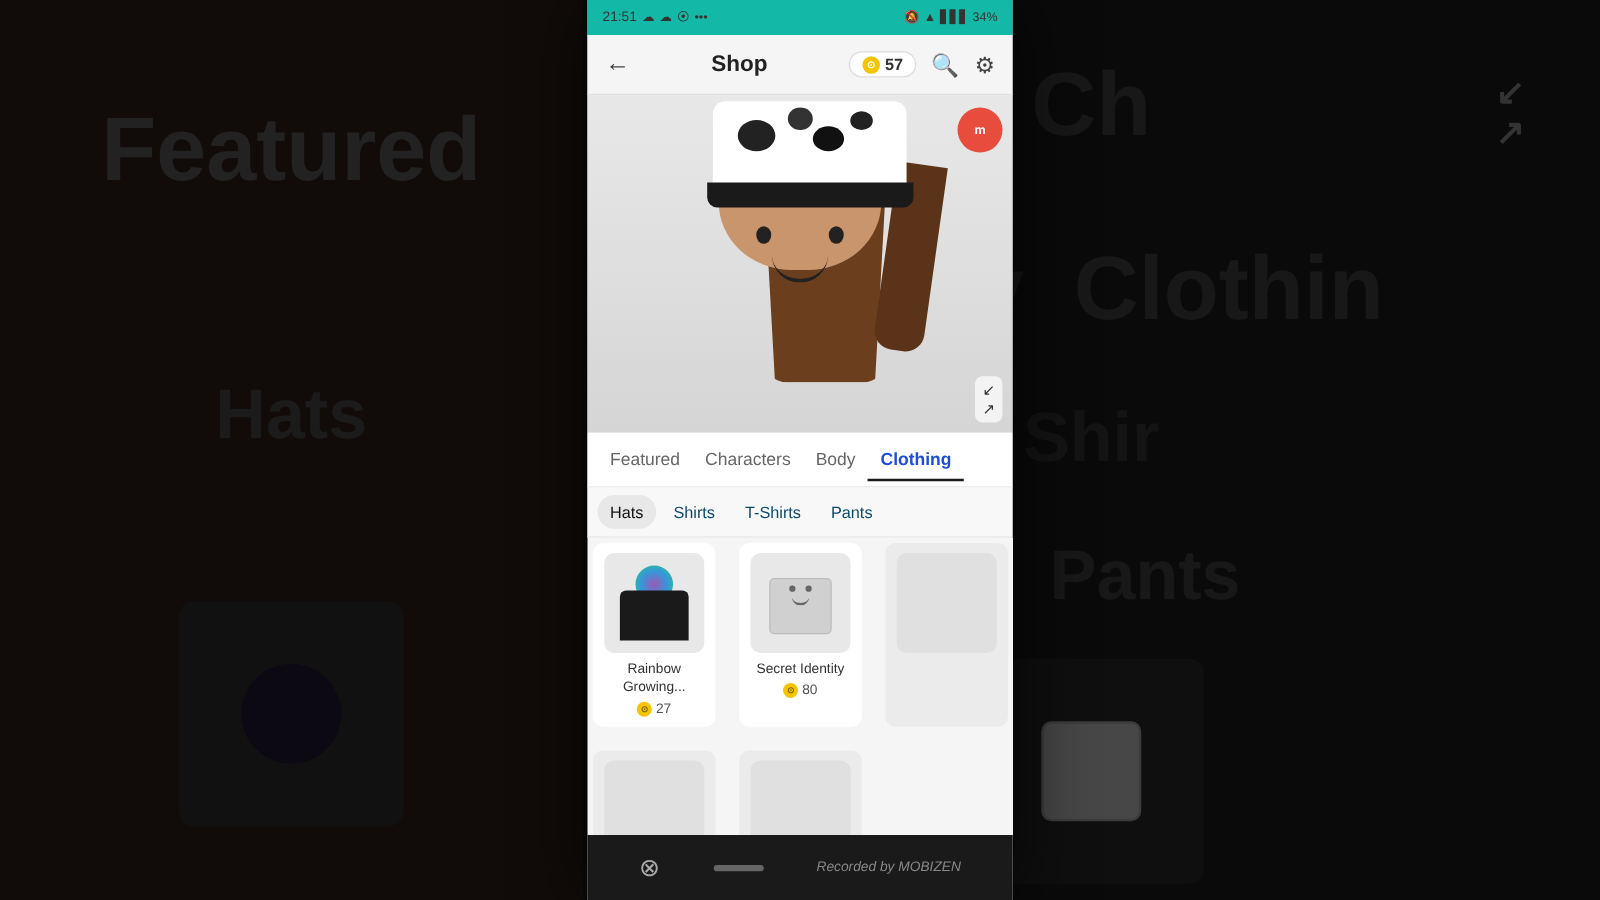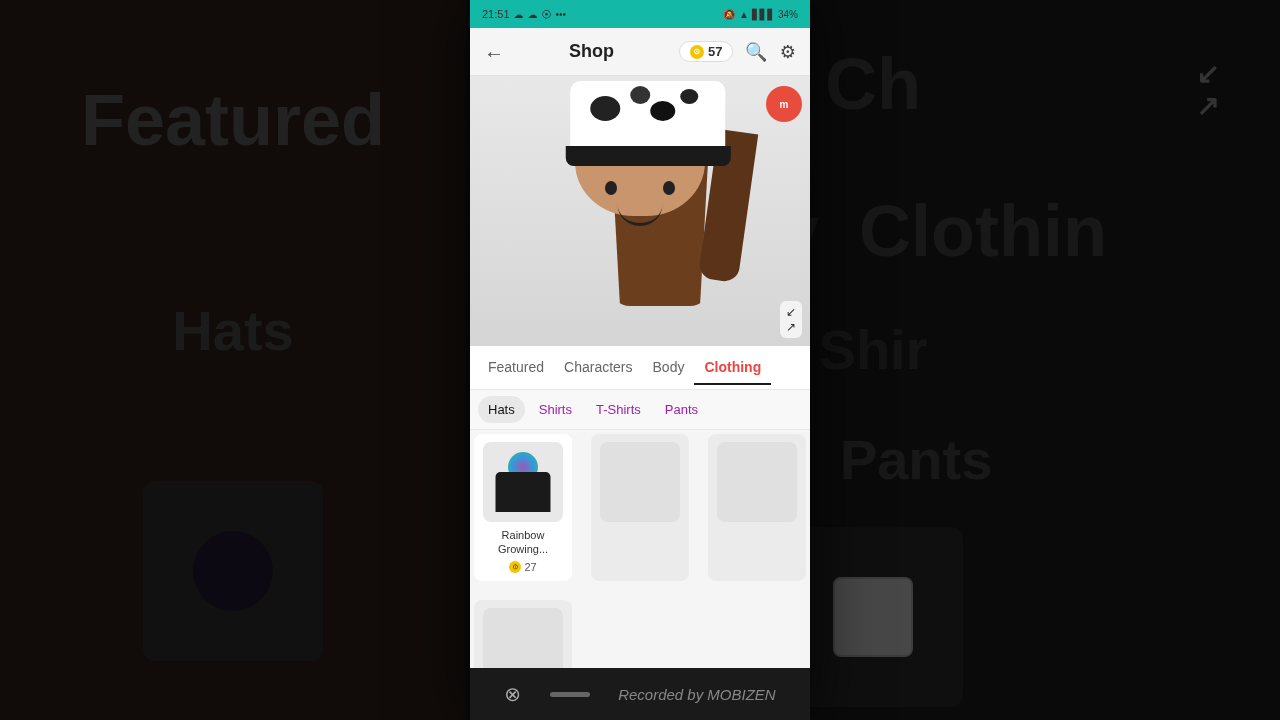--- a/index.html
+++ b/index.html
@@ -295,40 +295,40 @@
     }
     .category-tab {
       padding: 8px 10px;
       font-size: 14px;
       color: #666;
       cursor: pointer;
       white-space: nowrap;
       border-bottom: 2px solid transparent;
     }
     .category-tab.active {
-      color: #ef4444;
+      color: #1d4ed8;
       font-weight: 600;
       border-bottom: 2px solid #1a1a1a;
     }
 
     
     .sub-tabs {
       background: #f8f8f8;
       height: 40px;
       display: flex;
       align-items: center;
       padding: 0 8px;
       border-bottom: 1px solid #e8e8e8;
       flex-shrink: 0;
       gap: 4px;
     }
     .sub-tab {
       padding: 6px 10px;
       font-size: 13px;
-      color: #a21caf;
+      color: #0c4a6e;
       cursor: pointer;
       border-radius: 20px;
       white-space: nowrap;
     }
     .sub-tab.active {
       background: #e8e8e8;
       color: #111;
       font-weight: 500;
     }
 
@@ -655,20 +655,40 @@
         </div>
       </div>
       <div class="item-name">Rainbow Growing...</div>
       <div class="item-price">
         <div class="price-coin">⊙</div>
         <span>27</span>
       </div>
     </div>
 
 
+    <div class="item-card">
+      <div class="item-image">
+        <div class="item-box">
+          <div class="box-body">
+            <div class="box-face">
+              <div class="box-eyes-row">
+                <div class="box-eye"></div>
+                <div class="box-eye"></div>
+              </div>
+              <div class="box-mouth"></div>
+            </div>
+          </div>
+        </div>
+      </div>
+      <div class="item-name">Secret Identity</div>
+      <div class="item-price">
+        <div class="price-coin">⊙</div>
+        <span>80</span>
+      </div>
+    </div>
 
     <div class="item-card item-empty">
       <div class="item-image" style="background:#e0e0e0;"></div>
     </div>
     <div class="item-card item-empty">
       <div class="item-image" style="background:#e0e0e0;"></div>
     </div>
     <div class="item-card item-empty">
       <div class="item-image" style="background:#e0e0e0;"></div>
     </div>
@@ -676,17 +696,17 @@
   </div>
 
   <div class="bottom-nav">
     <div class="bottom-nav-item">
       <span class="bottom-icon">⊗</span>
     </div>
     <div class="bottom-nav-item">
       <div class="bottom-center-pill"></div>
     </div>
     <div class="bottom-nav-item">
-      <span style="font-size:15px;color:#888;font-style:italic;">Recorded by MOBIZEN</span>
+      <span style="font-size:11px;color:#888;font-style:italic;">Recorded by MOBIZEN</span>
     </div>
   </div>
 
 </div>
 
 </body></html>

